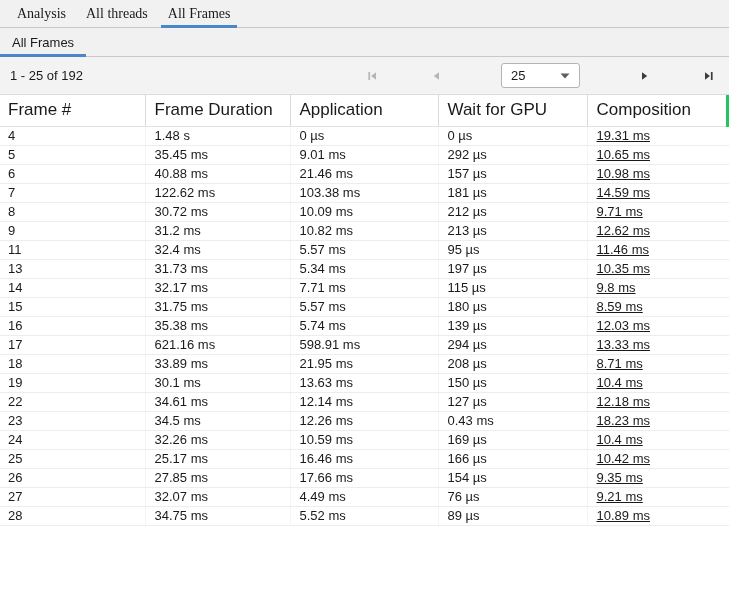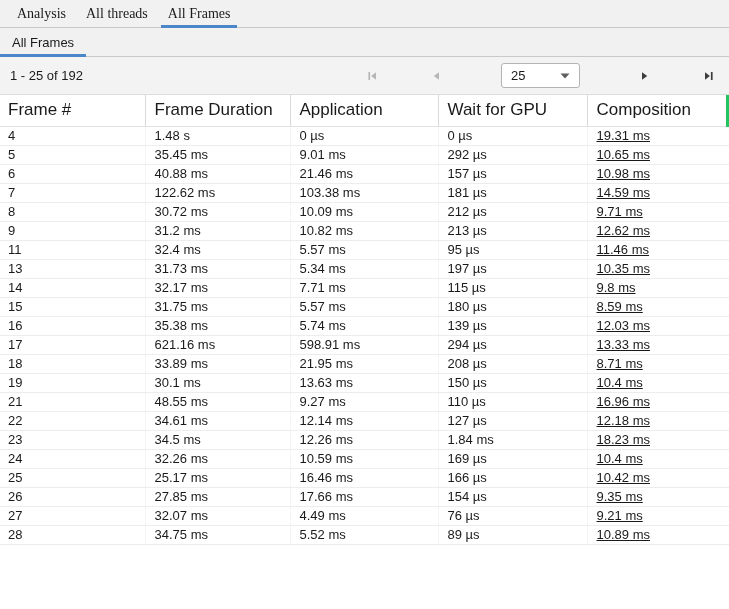--- a/index.html
+++ b/index.html
@@ -267,41 +267,34 @@
 
     <tr>
       <td>19</td>
       <td>30.1 ms</td>
       <td>13.63 ms</td>
       <td>150 µs</td>
       <td>10.4 ms</td>
     </tr>
 
 
-    <tr>
-      <td>21</td>
-      <td>48.55 ms</td>
-      <td>9.27 ms</td>
-      <td>110 µs</td>
-      <td>16.96 ms</td>
-    </tr>
 
     <tr>
       <td>22</td>
       <td>34.61 ms</td>
       <td>12.14 ms</td>
       <td>127 µs</td>
       <td>12.18 ms</td>
     </tr>
 
     <tr>
       <td>23</td>
       <td>34.5 ms</td>
       <td>12.26 ms</td>
-      <td>1.84 ms</td>
+      <td>0.43 ms</td>
       <td>18.23 ms</td>
     </tr>
 
     <tr>
       <td>24</td>
       <td>32.26 ms</td>
       <td>10.59 ms</td>
       <td>169 µs</td>
       <td>10.4 ms</td>
     </tr>

